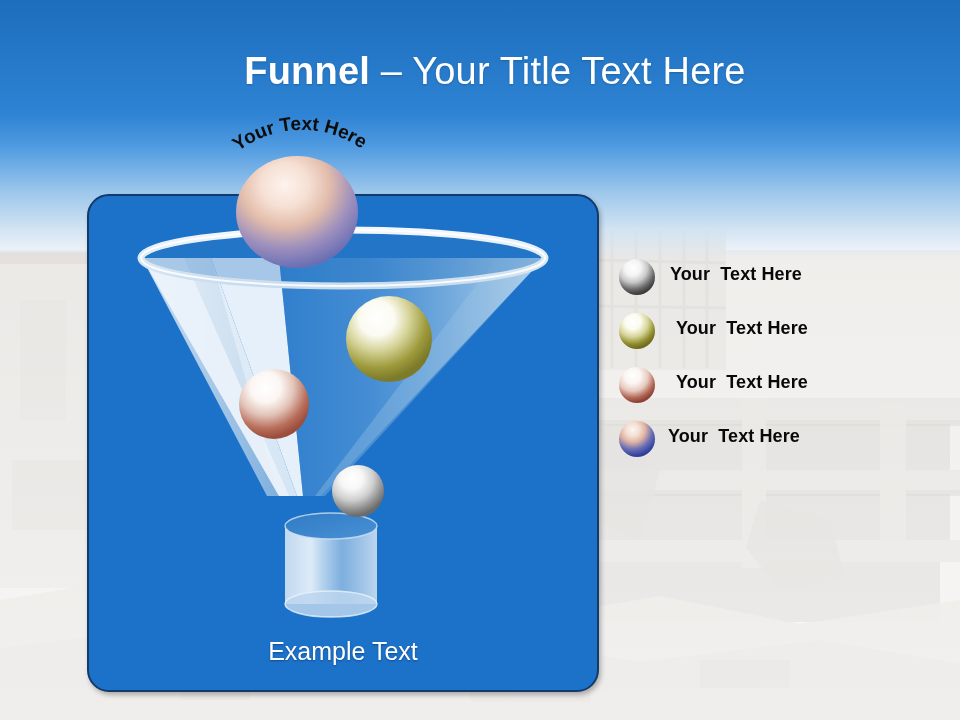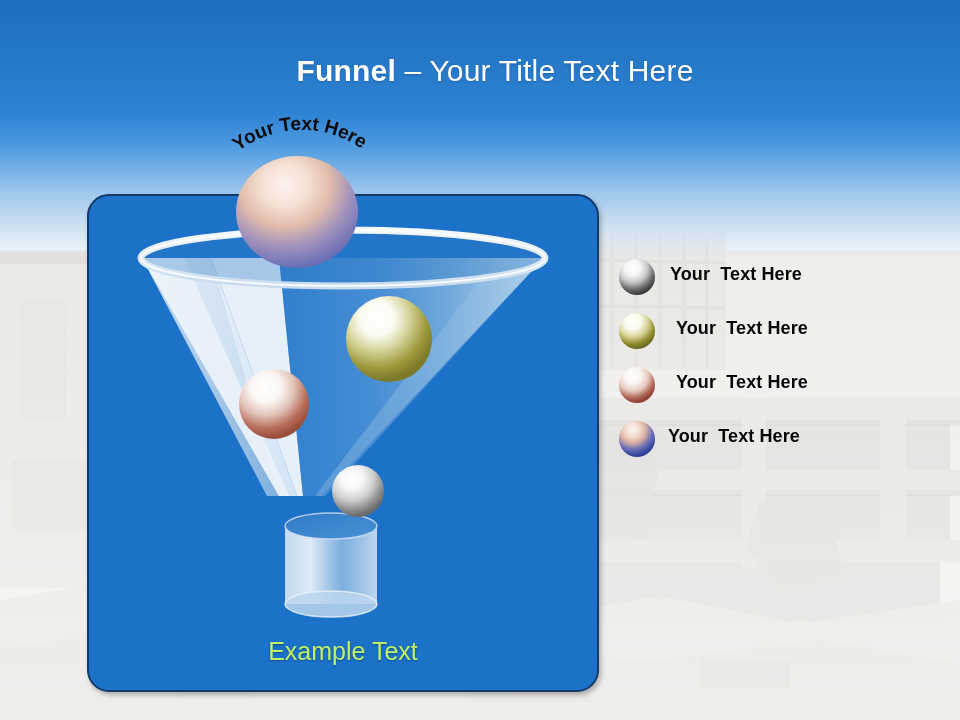--- a/index.html
+++ b/index.html
@@ -43,21 +43,21 @@
     pointer-events: none;
   }
 
   
   .title {
     position: absolute;
     left: 0; right: 0;
     top: 48px;
     text-align: center;
     color: #ffffff;
-    font-size: 30px;
+    font-size: 38px;
     line-height: 46px;
     letter-spacing: .2px;
     white-space: pre;
     text-shadow: 0 1px 2px rgba(12,50,90,.30);
     padding-left: 30px;
   }
   .title .strong { font-weight: 700; }
   .title .rest   { font-weight: 400; }
 
   
@@ -71,21 +71,21 @@
     background: #1c72c9;
     border: 2px solid #123a6b;
     box-shadow: 2px 3px 5px rgba(0,0,0,.28);
     overflow: hidden;
   }
   .panel-caption {
     position: absolute;
     left: 0; right: 0;
     bottom: 24px;
     text-align: center;
-    color: #bef264;
+    color: #ffffff;
     font-size: 25px;
     line-height: 30px;
     text-shadow: 0 1px 2px rgba(0,30,70,.45);
   }
 
   
   .funnel-wrap {
     position: absolute;
     left: 0; top: 0;
     width: 508px; height: 494px;

